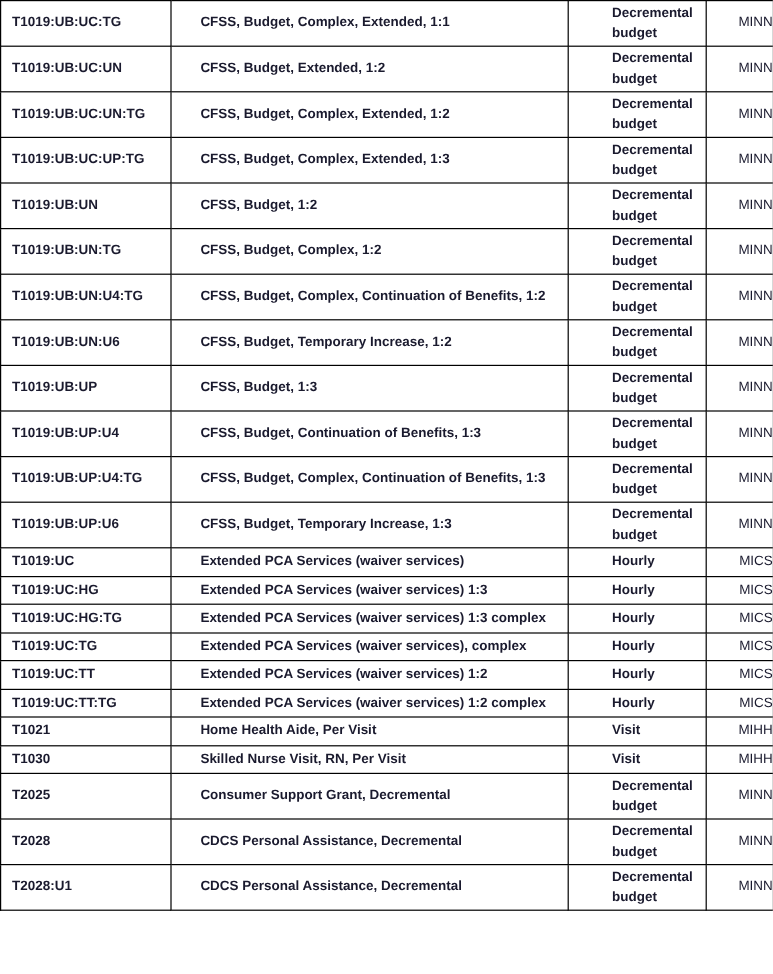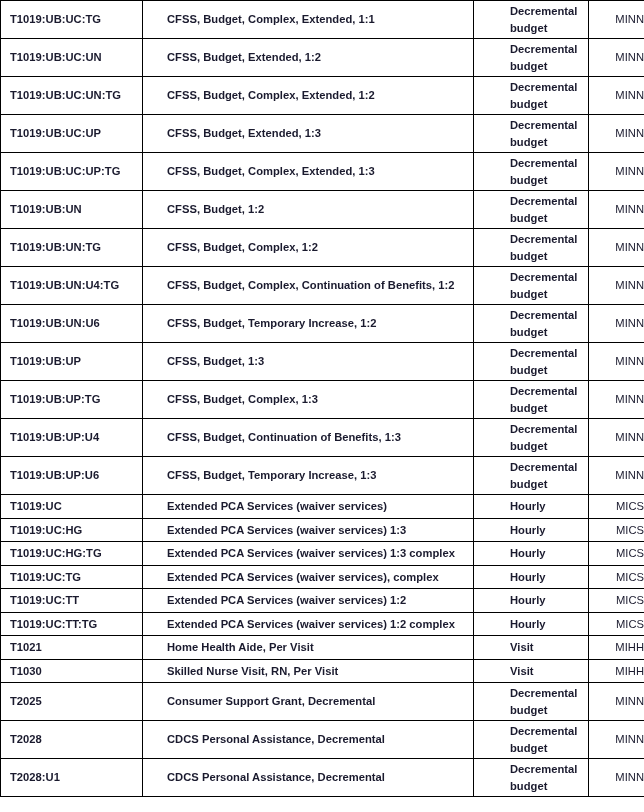--- a/index.html
+++ b/index.html
@@ -89,28 +89,20 @@
       </tr>
       <tr class="tall">
         <td class="code-cell">T1019:UB:UC:UN:TG</td>
         <td class="desc-cell">CFSS, Budget, Complex, Extended, 1:2</td>
         <td class="unit-cell">
           <span class="unit-wrap">Decremental budget</span>
         </td>
         <td class="prog-cell">MINN</td>
       </tr>
       <tr class="tall">
-        <td class="code-cell">T1019:UB:UC:UP</td>
-        <td class="desc-cell">CFSS, Budget, Extended, 1:3</td>
-        <td class="unit-cell">
-          <span class="unit-wrap">Decremental budget</span>
-        </td>
-        <td class="prog-cell">MINN</td>
-      </tr>
-      <tr class="tall">
         <td class="code-cell">T1019:UB:UC:UP:TG</td>
         <td class="desc-cell">CFSS, Budget, Complex, Extended, 1:3</td>
         <td class="unit-cell">
           <span class="unit-wrap">Decremental budget</span>
         </td>
         <td class="prog-cell">MINN</td>
       </tr>
       <tr class="tall">
         <td class="code-cell">T1019:UB:UN</td>
         <td class="desc-cell">CFSS, Budget, 1:2</td>
@@ -145,30 +137,30 @@
       </tr>
       <tr class="tall">
         <td class="code-cell">T1019:UB:UP</td>
         <td class="desc-cell">CFSS, Budget, 1:3</td>
         <td class="unit-cell">
           <span class="unit-wrap">Decremental budget</span>
         </td>
         <td class="prog-cell">MINN</td>
       </tr>
       <tr class="tall">
-        <td class="code-cell">T1019:UB:UP:TG</td>
-        <td class="desc-cell">CFSS, Budget, Complex, 1:3</td>
-        <td class="unit-cell">
-          <span class="unit-wrap">Decremental budget</span>
-        </td>
-        <td class="prog-cell">MINN</td>
-      </tr>
-      <tr class="tall">
         <td class="code-cell">T1019:UB:UP:U4</td>
         <td class="desc-cell">CFSS, Budget, Continuation of Benefits, 1:3</td>
+        <td class="unit-cell">
+          <span class="unit-wrap">Decremental budget</span>
+        </td>
+        <td class="prog-cell">MINN</td>
+      </tr>
+      <tr class="tall">
+        <td class="code-cell">T1019:UB:UP:U4:TG</td>
+        <td class="desc-cell">CFSS, Budget, Complex, Continuation of Benefits, 1:3</td>
         <td class="unit-cell">
           <span class="unit-wrap">Decremental budget</span>
         </td>
         <td class="prog-cell">MINN</td>
       </tr>
       <tr class="tall">
         <td class="code-cell">T1019:UB:UP:U6</td>
         <td class="desc-cell">CFSS, Budget, Temporary Increase, 1:3</td>
         <td class="unit-cell">
           <span class="unit-wrap">Decremental budget</span>

